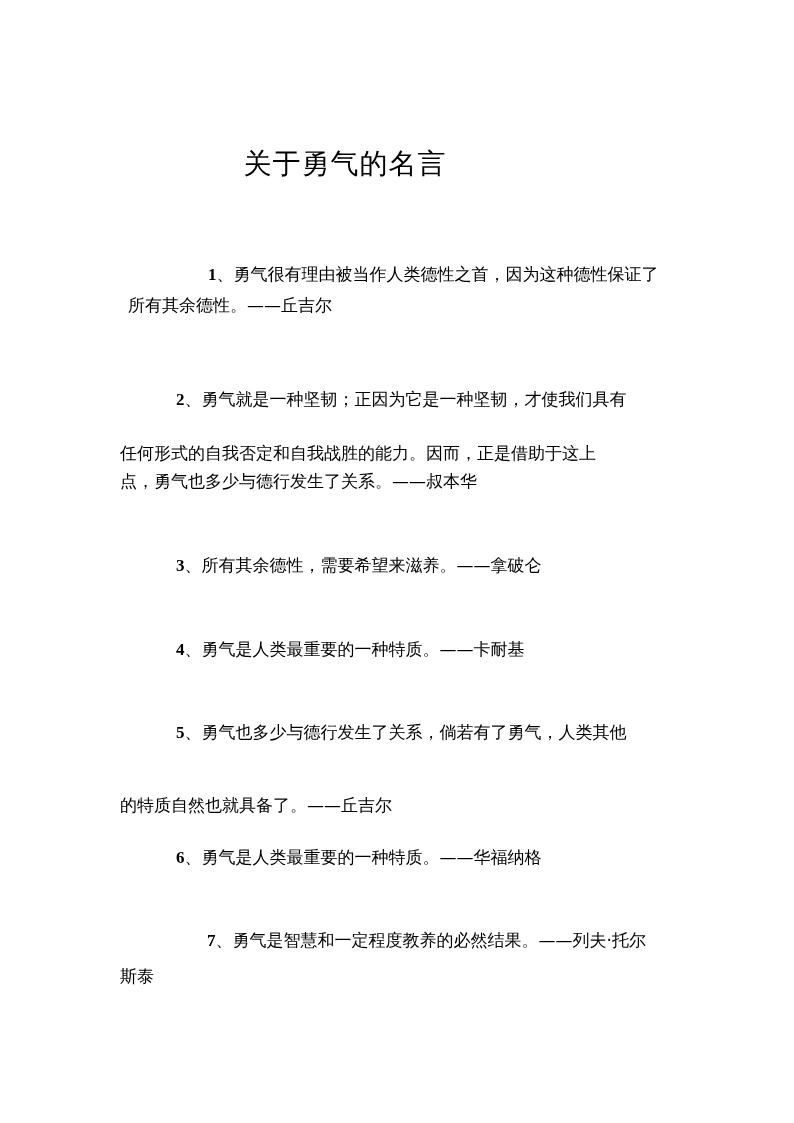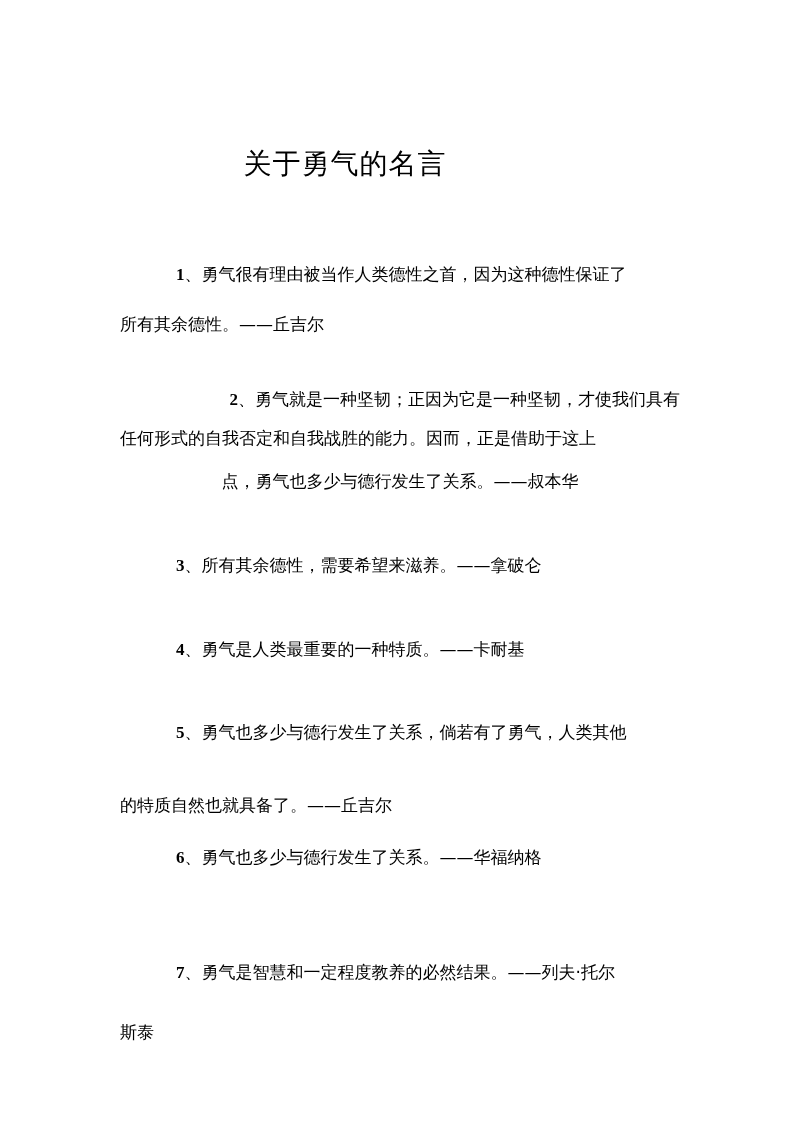--- a/index.html
+++ b/index.html
@@ -13,44 +13,44 @@
     .num { font-family: "Liberation Serif", "DejaVu Serif", serif; font-weight: bold; }
     .indent { left: 176px; width: 504px; }
   </style>
 </head>
 <body>
 
 <div>
   <div class="title">关于勇气的名言</div>
 
   <div>
-    <div class="line indent" style="top:262px;"><span class="num">1</span><span>、勇气很有理由被当作人类德性之首，因为这种德性保证了</span></div>
-    <div class="line" style="top:312px;">所有其余德性。——丘吉尔</div>
+    <div class="line indent" style="top:262px;margin-left:32px;"><span class="num">1</span><span>、勇气很有理由被当作人类德性之首，因为这种德性保证了</span></div>
+    <div class="line" style="top:293px;margin-left:8px;">所有其余德性。——丘吉尔</div>
   </div>
 
   <div>
-    <div class="line indent" style="top:387px;text-align:right;"><span class="num">2</span><span>、勇气就是一种坚韧；正因为它是一种坚韧，才使我们具有</span></div>
-    <div class="line" style="top:428px;font-family:Liberation Mono, monospace;">任何形式的自我否定和自我战胜的能力。因而，正是借助于这上</div>
-    <div class="line" style="top:469px;text-align:center;">点，勇气也多少与德行发生了关系。——叔本华</div>
+    <div class="line indent" style="top:387px;"><span class="num">2</span><span>、勇气就是一种坚韧；正因为它是一种坚韧，才使我们具有</span></div>
+    <div class="line" style="top:441px;">任何形式的自我否定和自我战胜的能力。因而，正是借助于这上</div>
+    <div class="line" style="top:469px;">点，勇气也多少与德行发生了关系。——叔本华</div>
   </div>
 
   <div>
     <div class="line indent" style="top:553px;"><span class="num">3</span><span>、所有其余德性，需要希望来滋养。——拿破仑</span></div>
   </div>
 
   <div>
     <div class="line indent" style="top:637px;"><span class="num">4</span><span>、勇气是人类最重要的一种特质。——卡耐基</span></div>
   </div>
 
   <div>
     <div class="line indent" style="top:720px;"><span class="num">5</span><span>、勇气也多少与德行发生了关系，倘若有了勇气，人类其他</span></div>
     <div class="line" style="top:793px;">的特质自然也就具备了。——丘吉尔</div>
   </div>
 
   <div>
-    <div class="line indent" style="top:845px;"><span class="num">6</span><span>、勇气也多少与德行发生了关系。——华福纳格</span></div>
+    <div class="line indent" style="top:845px;"><span class="num">6</span><span>、勇气是人类最重要的一种特质。——华福纳格</span></div>
   </div>
 
   <div>
-    <div class="line indent" style="top:960px;"><span class="num">7</span><span>、勇气是智慧和一定程度教养的必然结果。——列夫·托尔</span></div>
-    <div class="line" style="top:1020px;">斯泰</div>
+    <div class="line indent" style="top:928px;margin-left:31px;"><span class="num">7</span><span>、勇气是智慧和一定程度教养的必然结果。——列夫·托尔</span></div>
+    <div class="line" style="top:964px;">斯泰</div>
   </div>
 </div>
 
 </body></html>

